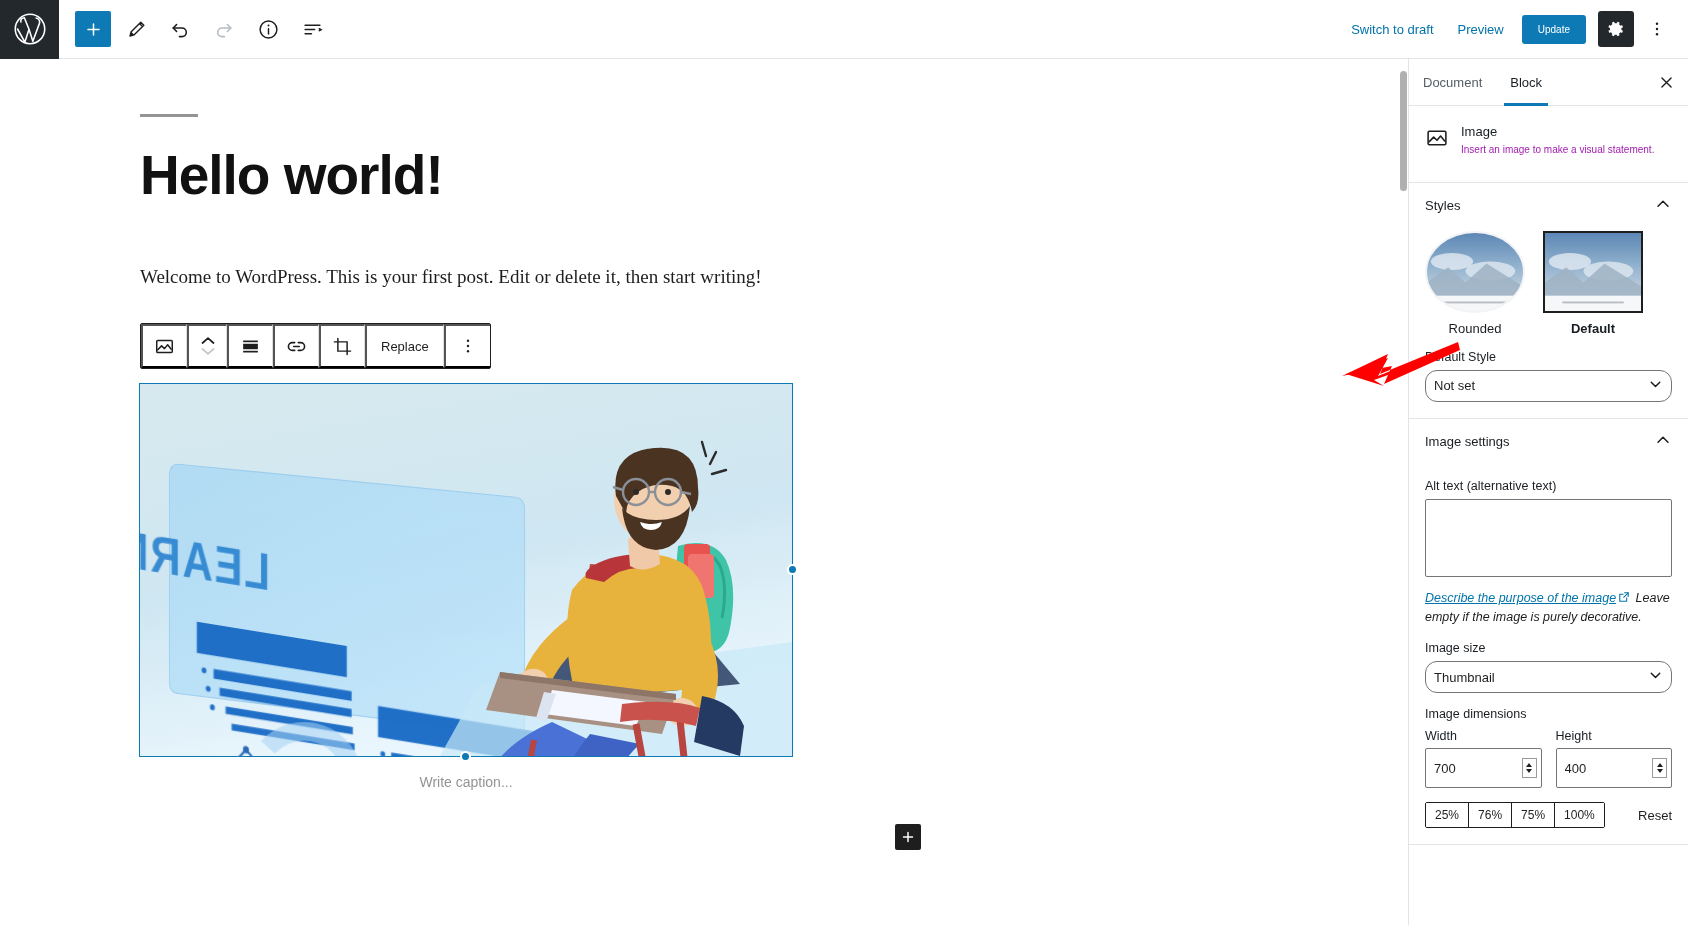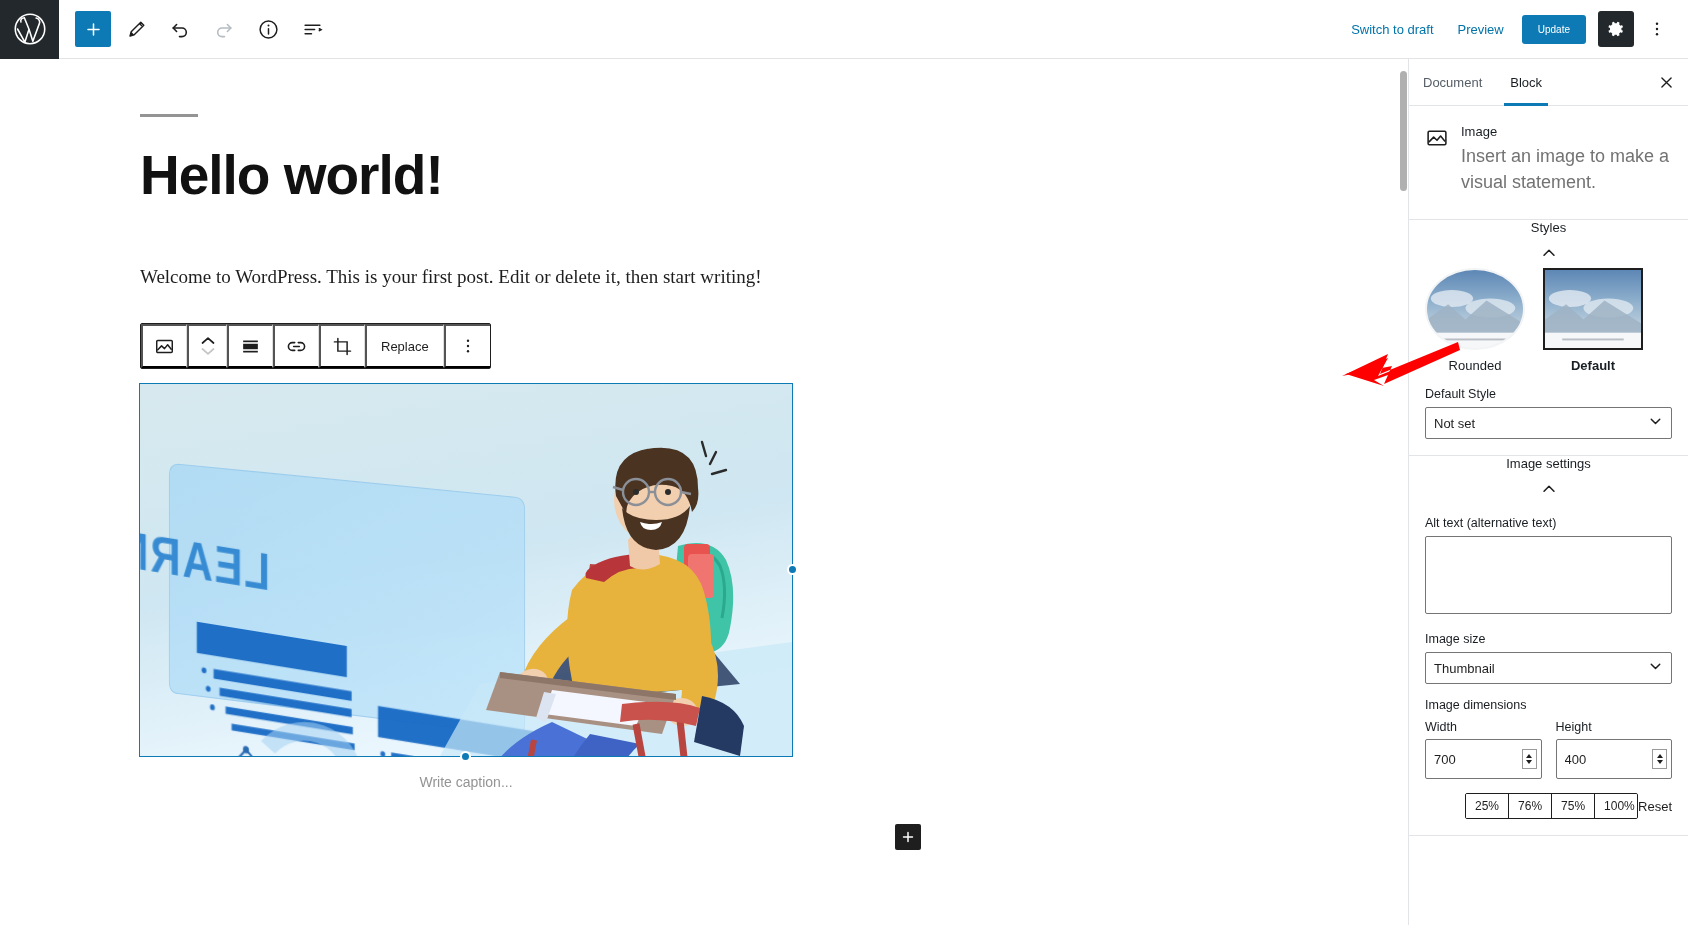--- a/index.html
+++ b/index.html
@@ -154,44 +154,44 @@
   }
 
   .sb-scroll { flex: 1 1 auto; overflow: hidden; }
 
   .blockcard {
     display: flex; gap: 12px; padding: 18px 16px 24px 16px;
     border-bottom: 1px solid #e2e4e7;
   }
   .blockcard-icon { flex: 0 0 24px; color: #1e1e1e; padding-top: 2px; }
   .blockcard-title { font-size: 13px; color: #191e23; margin-bottom: 4px; }
-  .blockcard-desc { font-size: 18px; color: #737373; line-height: 1.45; }
+  .blockcard-desc { font-size: 10px; color: #a21caf; line-height: 1.45; }
 
   .panel { border-bottom: 1px solid #e2e4e7; padding: 0 16px 16px 16px; }
   .panel-head {
     display: flex; align-items: center; justify-content: space-between;
-    height: 46px; cursor: pointer; flex-direction: column;
+    height: 46px; cursor: pointer;
   }
   .panel-title { font-size: 13px; color: #191e23; }
   .chev-up { color: #1e1e1e; }
 
   .styles-row { display: flex; gap: 18px; padding-top: 2px; }
   .style-item { width: 100px; text-align: center; cursor: pointer; }
   .style-thumb {
     width: 100px; height: 82px; overflow: hidden; position: relative;
     border: 2px solid transparent; background: #f3f4f5;
   }
   .style-item.selected .style-thumb { border-color: #1e1e1e; }
   .style-thumb.round { border-radius: 50%; }
   .style-label { font-size: 13px; color: #191e23; margin-top: 8px; }
   .style-item.selected .style-label { font-weight: 700; }
 
   .field-label { font-size: 12.5px; color: #191e23; margin: 14px 0 6px 0; display: block; }
   .sel {
-    width: 100%; height: 32px; border: 1px solid #757575; border-radius: 2px;
+    width: 100%; height: 32px; border: 1px solid #757575; border-radius: 12px;
     background: #fff; font-size: 13px; color: #1e1e1e; padding: 0 28px 0 8px;
     font-family: "Liberation Sans", sans-serif;
     appearance: none; -webkit-appearance: none; cursor: pointer;
   }
   .sel-wrap { position: relative; }
   .sel-chev {
     position: absolute; right: 8px; top: 50%; transform: translateY(-50%);
     pointer-events: none; color: #1e1e1e;
   }
   .alt-area {
@@ -218,21 +218,21 @@
     position: absolute; right: 5px; top: 50%; transform: translateY(-50%);
     width: 15px; height: 20px; border: 1px solid #9a9a9a; background: #fff;
     display: flex; flex-direction: column; align-items: center; justify-content: center;
     cursor: pointer;
   }
   .spinner i { display: block; width: 0; height: 0; }
   .spinner .up { border-left: 3.5px solid transparent; border-right: 3.5px solid transparent; border-bottom: 4px solid #1e1e1e; margin-bottom: 2px; }
   .spinner .dn { border-left: 3.5px solid transparent; border-right: 3.5px solid transparent; border-top: 4px solid #1e1e1e; }
 
   .pct-row { display: flex; align-items: center; margin-top: 14px; }
-  .pct-group { display: flex; border: 1px solid #1e1e1e; border-radius: 2px; overflow: hidden; margin-left: 40px; }
+  .pct-group { display: flex; border: 1px solid #1e1e1e; border-radius: 2px; overflow: hidden; }
   .pct-btn {
     font-size: 12px; padding: 5px 9px; background: #fff; border: none;
     border-right: 1px solid #1e1e1e; cursor: pointer; color: #1e1e1e;
     font-family: "Liberation Sans", sans-serif;
   }
   .pct-btn:last-child { border-right: none; }
   .reset-btn {
     margin-left: auto; background: none; border: none; cursor: pointer;
     font-size: 13px; color: #1e1e1e; font-family: "Liberation Sans", sans-serif;
   }
@@ -603,20 +603,27 @@
             <span class="chev-up">
               <svg width="18" height="18" viewBox="0 0 20 20" fill="none" stroke="currentColor" stroke-width="1.7" stroke-linecap="round" stroke-linejoin="round">
                   <path d="M4.5 12.5 L10 7 L15.5 12.5"></path>
                 </svg>
             </span>
           </div>
 
           <label class="field-label">Alt text (alternative text)</label>
           <textarea class="alt-area" style=""></textarea>
 
+          <p class="help">
+            <a href="#">Describe the purpose of the image</a><span class="ext-ico"><svg width="12" height="12" viewBox="0 0 20 20" fill="none" stroke="#0073aa" stroke-width="1.8" stroke-linecap="round" stroke-linejoin="round">
+                  <path d="M11 3h6v6"></path>
+                  <path d="M17 3 L9.5 10.5"></path>
+                  <path d="M14.5 11.5V17H3V5.5h5.5"></path>
+                </svg></span><span> Leave empty if the image is purely decorative.</span>
+          </p>
 
           <label class="field-label">Image size</label>
           <div class="sel-wrap">
             <select class="sel">
               <option>Thumbnail</option>
             </select>
             <span class="sel-chev">
               <svg width="17" height="17" viewBox="0 0 20 20" fill="none" stroke="currentColor" stroke-width="1.7" stroke-linecap="round" stroke-linejoin="round">
                   <path d="M5 8 L10 13 L15 8"></path>
                 </svg>

